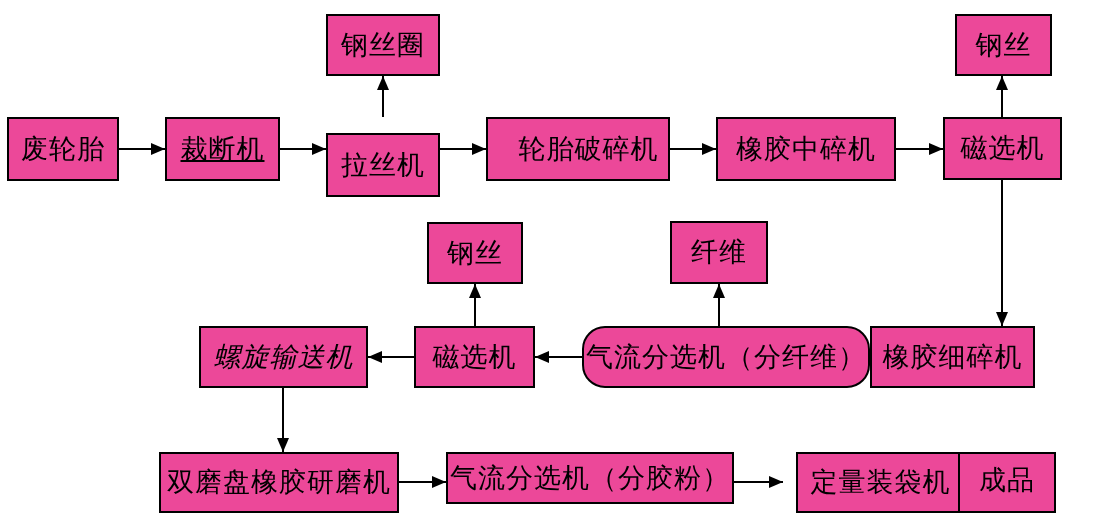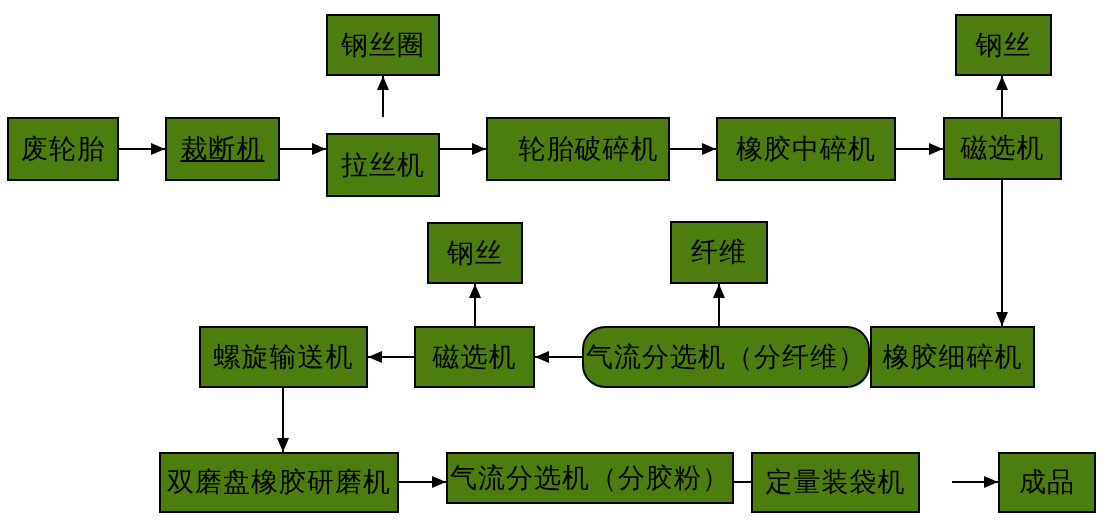--- a/index.html
+++ b/index.html
@@ -19,21 +19,21 @@
     position: absolute;
     left: 0;
     top: 0;
     width: 1104px;
     height: 524px;
   }
   .node {
     position: absolute;
     box-sizing: border-box;
     border: 2px solid #000000;
-    background: #4d7c0f;
+    background: #ec4899;
     display: flex;
     align-items: center;
     justify-content: center;
     text-align: center;
   }
   .node span {
     font-size: 27px;
     color: #000000;
     letter-spacing: 1px;
     white-space: nowrap;
@@ -103,29 +103,29 @@
       </div>
       <div class="node" style="left: 670px; top: 221px; width: 98px; height: 63px; border-color: rgb(0, 0, 0);">
         <span style="color: rgb(0, 0, 0);">纤维</span>
       </div>
       <div class="node" style="left: 414px; top: 326px; width: 121px; height: 62px; border-color: rgb(0, 0, 0);">
         <span style="color: rgb(0, 0, 0);">磁选机</span>
       </div>
       <div class="node" style="left: 427px; top: 222px; width: 96px; height: 62px; border-color: rgb(0, 0, 0);">
         <span style="color: rgb(0, 0, 0);">钢丝</span>
       </div>
-      <div class="node" style="left: 199px; top: 326px; width: 169px; height: 62px; border-color: rgb(0, 0, 0);">
+      <div class="node" style="left: 199px; top: 326px; width: 169px; height: 62px; border-color: rgb(0, 0, 0); font-style: italic;">
         <span style="color: rgb(0, 0, 0);">螺旋输送机</span>
       </div>
       <div class="node" style="left: 159px; top: 452px; width: 240px; height: 61px; border-color: rgb(0, 0, 0);">
         <span style="color: rgb(0, 0, 0);">双磨盘橡胶研磨机</span>
       </div>
       <div class="node" style="left: 446px; top: 452px; width: 288px; height: 52px; border-color: rgb(0, 0, 0);">
         <span style="color: rgb(0, 0, 0);">气流分选机（分胶粉）</span>
       </div>
-      <div class="node" style="left: 751px; top: 452px; width: 169px; height: 61px; border-color: rgb(0, 0, 0);">
+      <div class="node" style="left: 796px; top: 452px; width: 169px; height: 61px; border-color: rgb(0, 0, 0);">
         <span style="color: rgb(0, 0, 0);">定量装袋机</span>
       </div>
-      <div class="node" style="left: 998px; top: 452px; width: 98px; height: 61px; border-color: rgb(0, 0, 0);">
+      <div class="node" style="left: 958px; top: 452px; width: 98px; height: 61px; border-color: rgb(0, 0, 0); font-family: Liberation Mono, monospace;">
         <span style="color: rgb(0, 0, 0);">成品</span>
       </div>
     </div>
 </div>
 
 </body></html>

